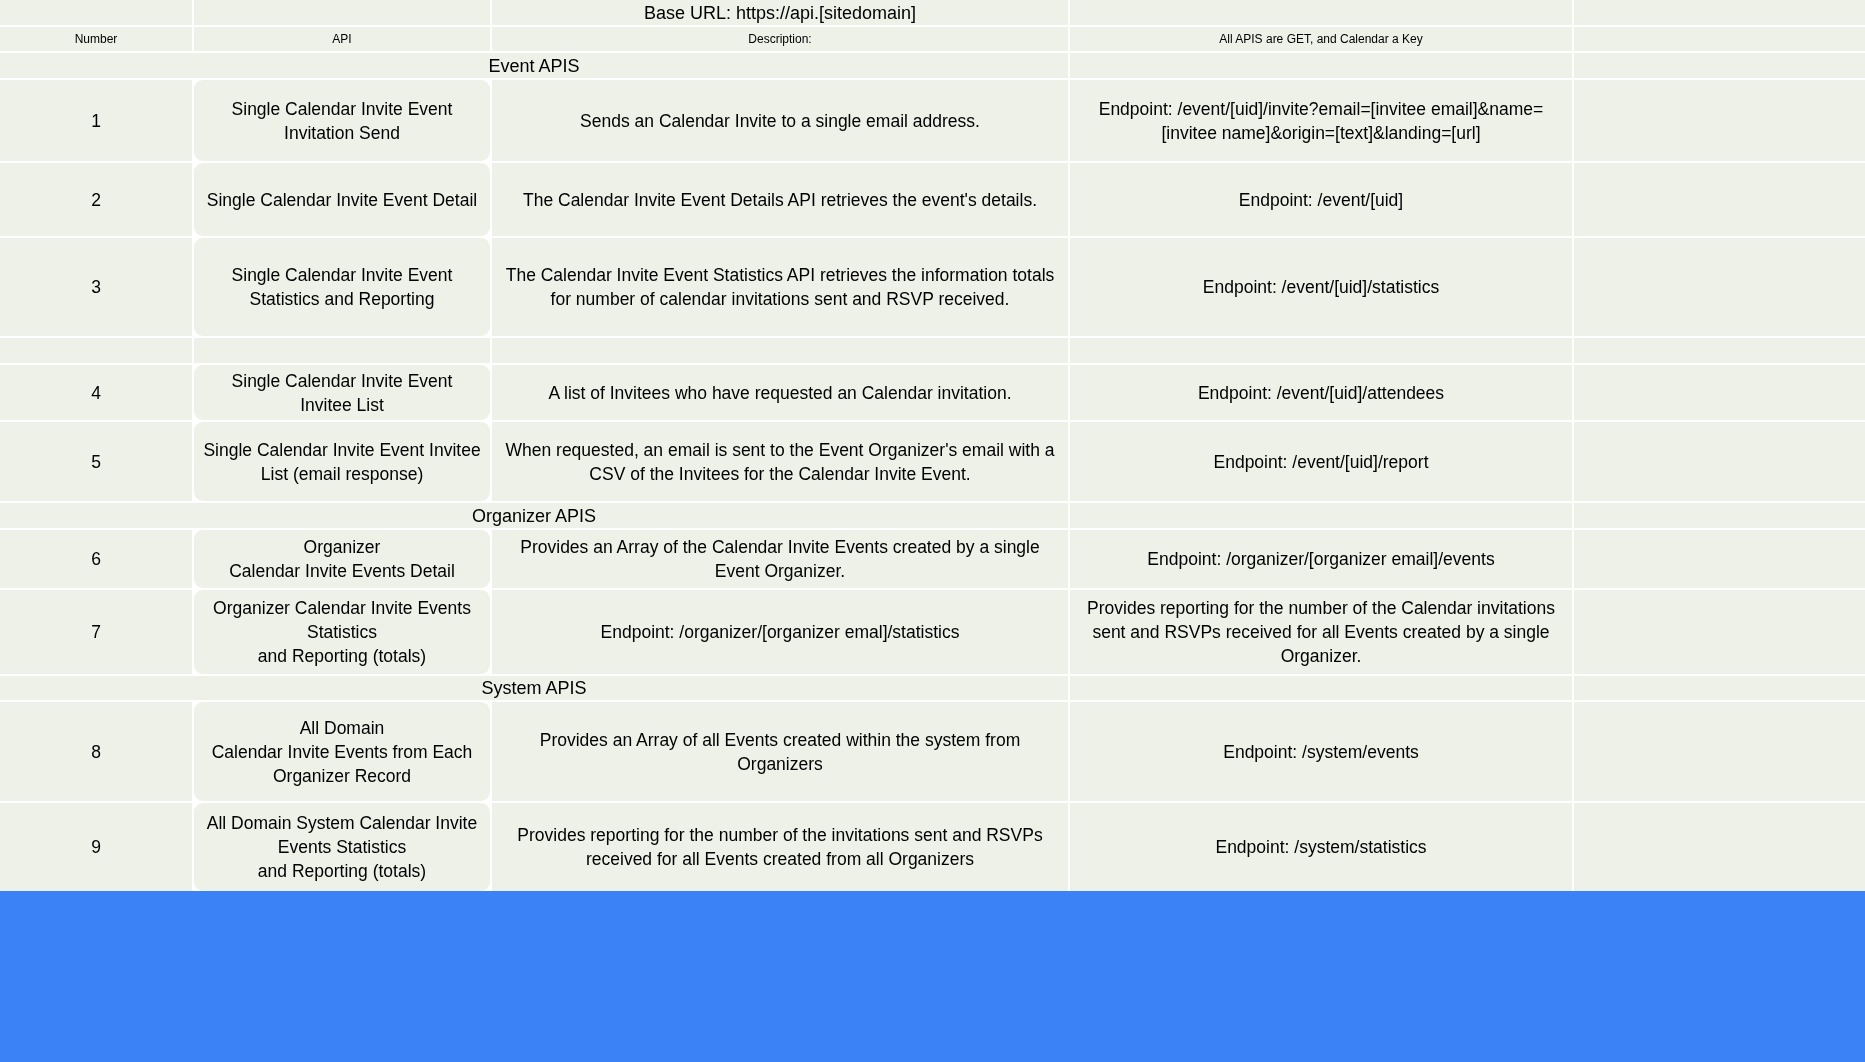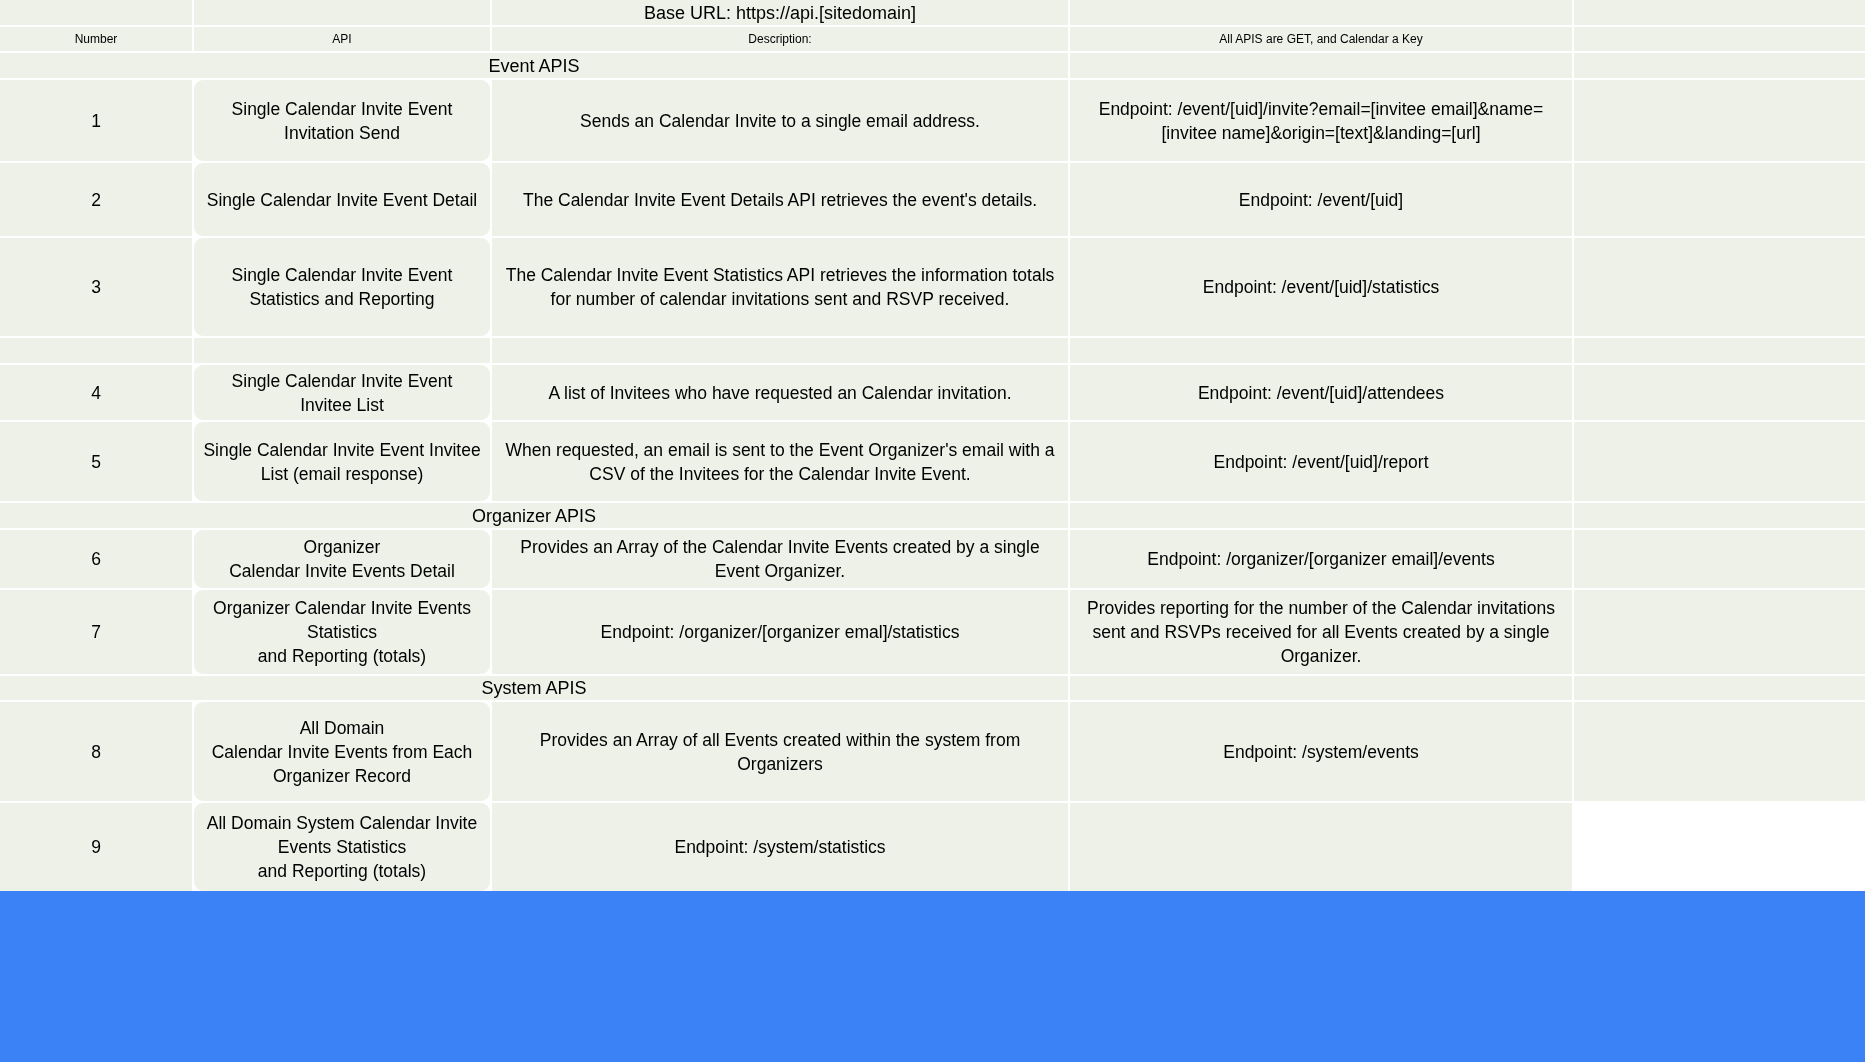--- a/index.html
+++ b/index.html
@@ -132,17 +132,18 @@
 Calendar Invite Events from Each
 Organizer Record</div>
     <div class="cell desc">Provides an Array of all Events created within the system from Organizers</div>
     <div class="cell endp">Endpoint: /system/events</div>
     <div class="cell"></div>
 
     <div class="cell num">9</div>
     <div class="cell api">All Domain System Calendar Invite
 Events Statistics
 and Reporting (totals)</div>
+    <div class="cell desc">Provides reporting for the number of the invitations sent and RSVPs received for all Events created from all Organizers</div>
     <div class="cell endp">Endpoint: /system/statistics</div>
     <div class="cell"></div>
 
   </div>
 </div>
 
 </body></html>

